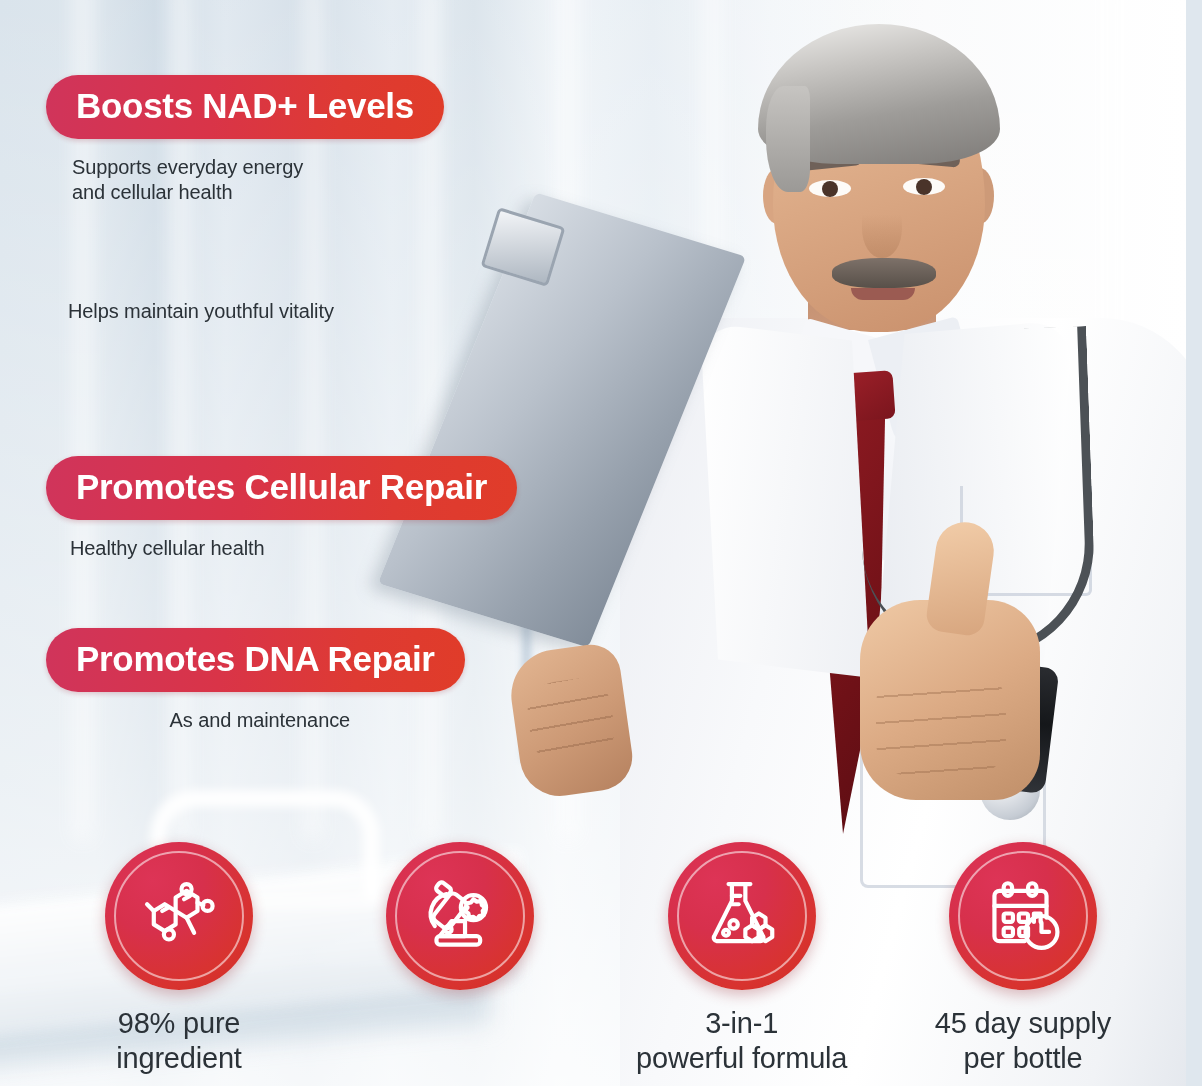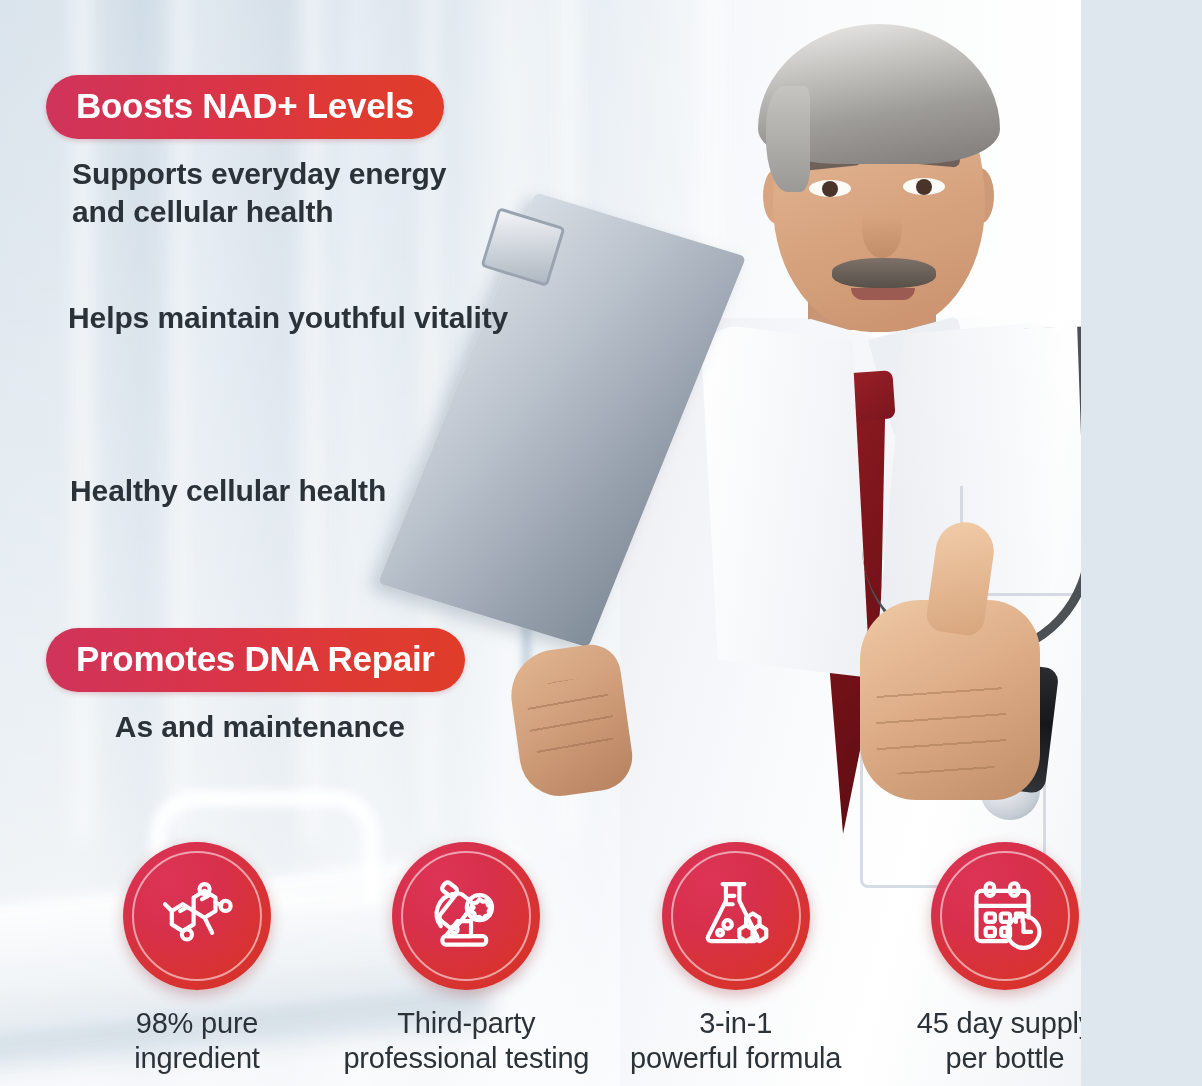--- a/index.html
+++ b/index.html
@@ -8,21 +8,21 @@
   body {
     width: 1202px;
     height: 1086px;
     font-family: "Liberation Sans", sans-serif;
     overflow: hidden;
     background: #dfe7ee;
   }
 
   .poster {
     position: relative;
-    width: 1081px;
+    width: 1186px;
     height: 1086px;
     overflow: hidden;
     background:
       linear-gradient(180deg, rgba(255,255,255,0.10) 0%, rgba(255,255,255,0.55) 72%, rgba(255,255,255,0.80) 100%),
       linear-gradient(90deg,
         #d6e1ea 0%, #d9e3eb 8%, #ccd9e4 13%, #dde6ee 19%,
         #d2dde7 26%, #e2eaf1 33%, #d8e2ea 40%, #eef3f7 47%,
         #e6edf3 55%, #f3f6f9 65%, #fafbfc 78%, #ffffff 100%);
   }
 
@@ -257,35 +257,34 @@
     color: #ffffff;
     font-size: 35px;
     font-weight: 700;
     letter-spacing: -0.3px;
     white-space: nowrap;
     box-shadow: 0 2px 5px rgba(150,30,50,0.22);
   }
 
   .benefit-desc {
     color: #2b3238;
-    font-size: 30px;
+    font-size: 20px;
     line-height: 1.26;
     margin: 16px 0 0 26px;
     white-space: pre-line;
     letter-spacing: -0.1px;
-    font-weight: bold;
   }
 
   
   .features {
     position: absolute; left: 0; bottom: 10px;
     width: 1202px;
     display: flex;
     justify-content: space-between;
-    padding: 0 66px;
+    padding: 0 48px;
   }
   .feature { width: 262px; text-align: center; }
 
   .feature-badge {
     width: 148px; height: 148px; margin: 0 auto 16px auto;
     border-radius: 50%;
     background: radial-gradient(circle at 32% 26%, #dd3456 0%, #d7304c 34%, #d8332f 72%, #cf2a23 100%);
     box-shadow: 0 5px 14px rgba(150,35,45,0.3);
     display: flex; align-items: center; justify-content: center;
     position: relative;
@@ -364,20 +363,21 @@
       <span class="pill">Boosts NAD+ Levels</span>
       <div class="benefit-desc">Supports everyday energy
 and cellular health</div>
     </div>
 
     <div class="benefit" style="position:absolute; left:46px; top:283px;">
       <div class="benefit-desc" style="margin-left:22px;">Helps maintain youthful vitality</div>
     </div>
 
     <div class="benefit" style="position:absolute; left:46px; top:456px;">
+      <span class="pill">Promotes Cellular Repair</span>
       <div class="benefit-desc" style="margin-left:24px;">Healthy cellular health</div>
     </div>
 
     <div class="benefit" style="position:absolute; left:46px; top:628px;text-align:center;">
       <span class="pill">Promotes DNA Repair</span>
       <div class="benefit-desc" style="margin-left:9px;">As and maintenance</div>
     </div>
 
   </div>
 
@@ -408,22 +408,20 @@
           <rect x="22" y="12" width="17" height="12" rx="4" transform="rotate(38 30 18)"></rect>
           <rect x="26" y="24" width="24" height="40" rx="6" transform="rotate(38 38 44)"></rect>
           <path d="M20,62 A24,24 0 0 1 34,24"></path>
           <path d="M26,74 L40,56 L56,56 L56,74 Z"></path>
           <circle cx="36" cy="66" r="4"></circle>
           <rect x="22" y="74" width="52" height="10" rx="4"></rect>
           <circle cx="66" cy="40" r="15"></circle>
           <path d="M66,30 l4,3 5,-1 1,5 4,3 -3,4 1,5 -5,1 -3,4 -4,-3 -5,1 -1,-5 -4,-3 3,-4 -1,-5 5,-1 z"></path>
         </svg>
       </div>
-      <div class="feature-label">Third-party
-professional testing</div>
     </div>
 
     <div class="feature">
       <div class="feature-badge">
         <svg viewBox="0 0 100 100" fill="none" stroke="#ffffff" stroke-width="5" stroke-linecap="round" stroke-linejoin="round">
           <path d="M34,12 h26 M38,12 v20 L17,74 a4,4 0 0 0 3,6 h52 a4,4 0 0 0 3,-6 L54,32 V12"></path>
           <line x1="38" y1="26" x2="48" y2="26"></line>
           <line x1="38" y1="36" x2="46" y2="36"></line>
           <circle cx="40" cy="60" r="5"></circle>
           <circle cx="31" cy="70" r="3.5"></circle>

